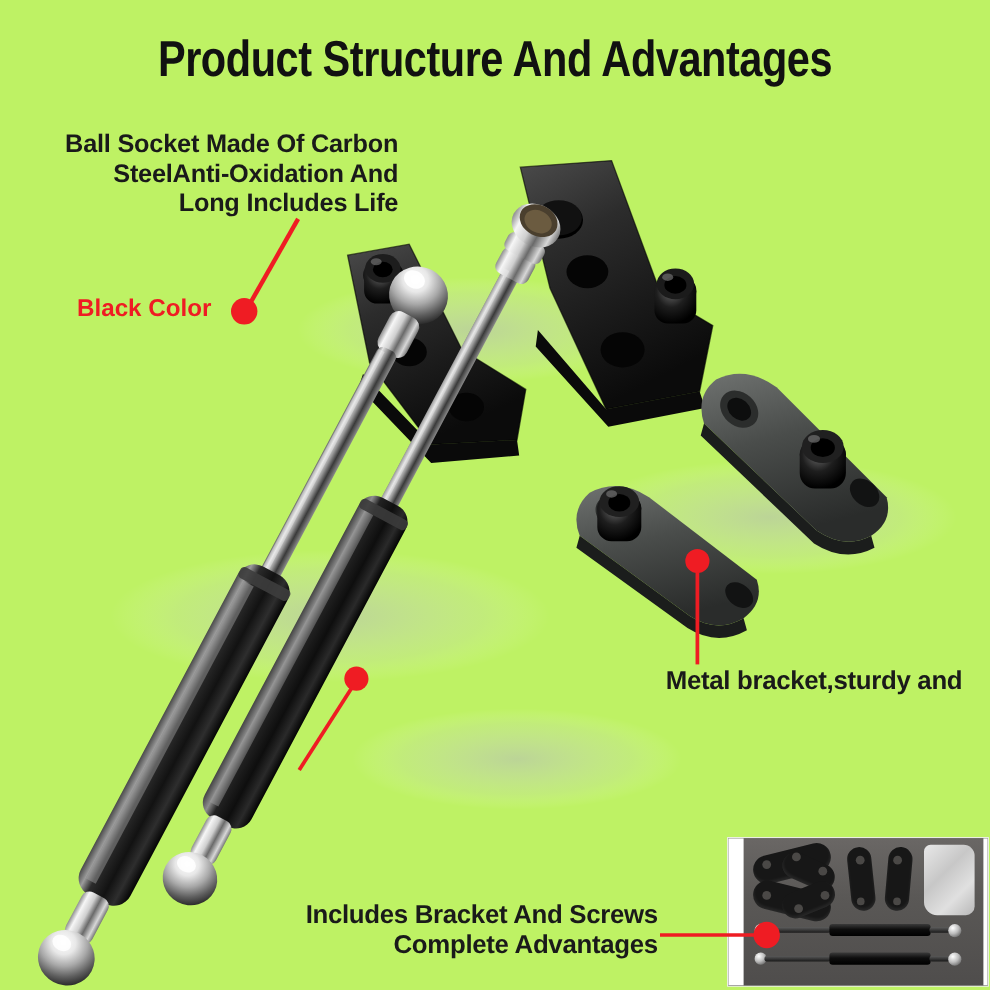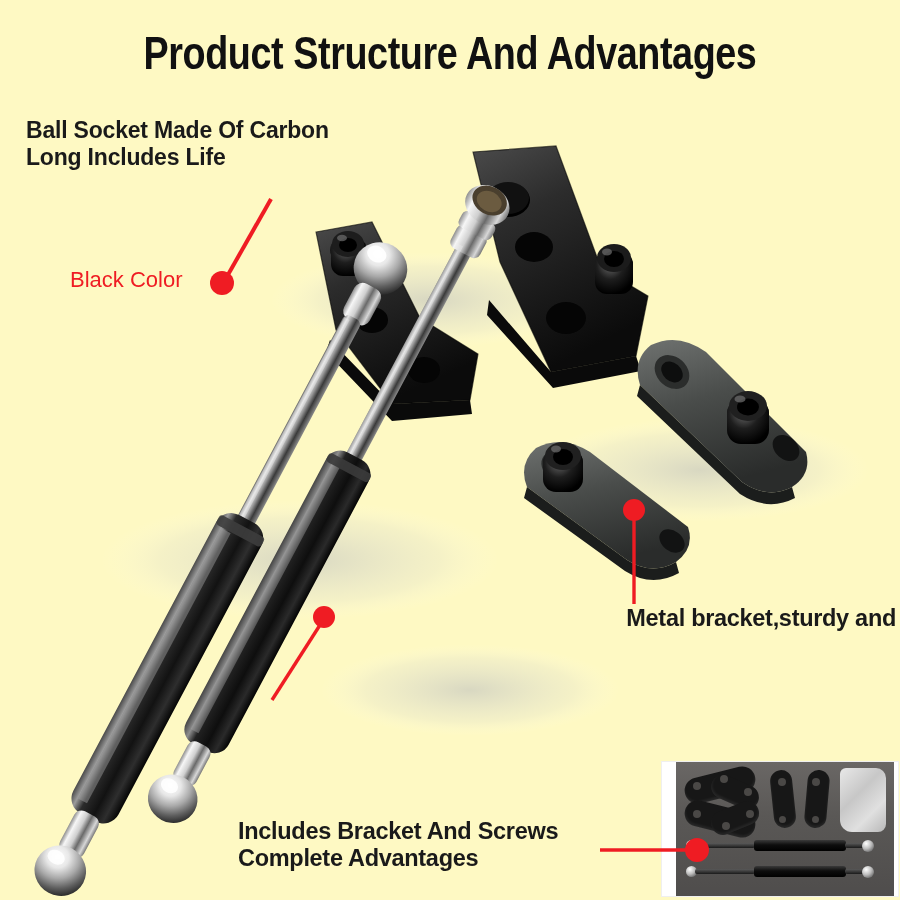--- a/index.html
+++ b/index.html
@@ -2,42 +2,42 @@
 <html><head>
 <meta charset="utf-8">
 <style>
   html,body{margin:0;padding:0;}
   body{
     width:900px;height:900px;
     background:#ffffff;
     font-family:"Liberation Sans","DejaVu Sans",sans-serif;
     overflow:hidden;
   }
-  #stage{position:relative;width:900px;height:900px;background:#fef9c3;overflow:hidden;}
+  #stage{position:relative;width:900px;height:900px;background:#bef264;overflow:hidden;}
 
   
   #title{
     position:absolute;left:0;top:26px;width:900px;
     text-align:center;
     font-size:46px;
     font-weight:700;
     letter-spacing:-0.5px;
     color:#111;
     transform:scaleX(0.82);
     transform-origin:center top;
     white-space:nowrap;
   }
 
   
   .cap{position:absolute;color:#1a1a1a;font-weight:700;line-height:1.17;}
-  #cap-ballsocket{left:26px;top:117px;width:350px;font-size:23px;letter-spacing:-0.2px;}
-  #cap-blackcolor{left:70px;top:267px;font-size:22px;color:#ef1c23;font-weight:400;}
+  #cap-ballsocket{left:12px;top:117px;width:350px;text-align:right;font-size:23px;letter-spacing:-0.2px;}
+  #cap-blackcolor{left:70px;top:267px;font-size:22px;color:#ef1c23;font-weight:700;}
   #cap-cylinder{left:36px;top:698px;width:332px;text-align:center;font-size:25px;letter-spacing:-0.3px;}
-  #cap-metal{left:584px;top:605px;width:312px;text-align:right;font-size:23.5px;letter-spacing:-0.3px;}
-  #cap-includes{left:238px;top:818px;width:360px;text-align:left;font-size:23.5px;letter-spacing:-0.3px;}
+  #cap-metal{left:584px;top:605px;width:312px;text-align:center;font-size:23.5px;letter-spacing:-0.3px;}
+  #cap-includes{left:238px;top:818px;width:360px;text-align:right;font-size:23.5px;letter-spacing:-0.3px;}
 
   
   #leaders{position:absolute;left:0;top:0;width:900px;height:900px;pointer-events:none;}
 
   
   #photo{position:absolute;left:0;top:0;width:900px;height:900px;}
 
   
   #inset{
     position:absolute;left:662px;top:762px;width:236px;height:134px;
@@ -287,20 +287,21 @@
     <circle cx="634" cy="510" r="11" fill="#ef1c23"></circle>
 
     <line x1="600" y1="850" x2="692" y2="850" stroke="#ef1c23" stroke-width="3.4"></line>
     <circle cx="697" cy="850" r="12" fill="#ef1c23"></circle>
   </svg>
 
   <div id="title">Product Structure And Advantages</div>
 
   <div class="cap" id="cap-ballsocket">
     <div>Ball Socket Made Of Carbon</div>
+    <div>SteelAnti-Oxidation And</div>
     <div>Long Includes Life</div>
   </div>
 
   <div class="cap" id="cap-blackcolor">Black Color</div>
 
 
   <div class="cap" id="cap-metal">
     <div>Metal bracket,sturdy and</div>
   </div>
 

